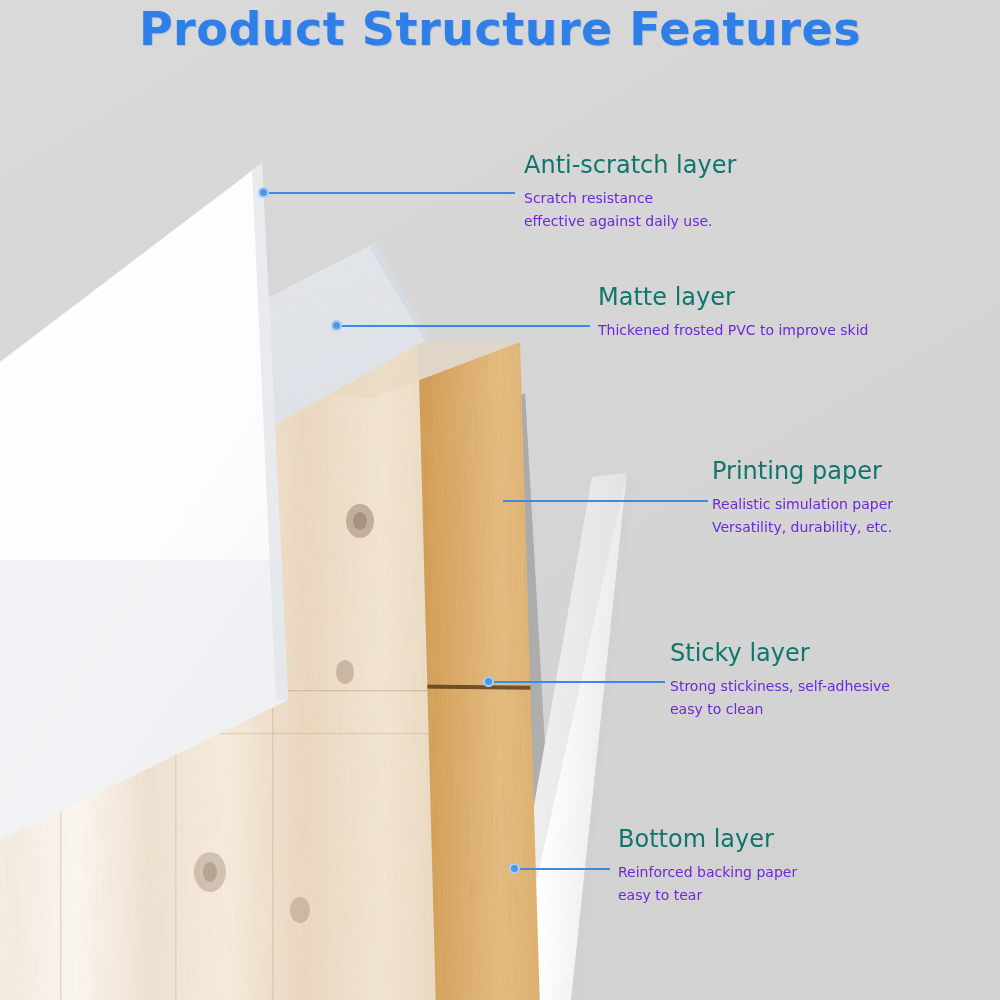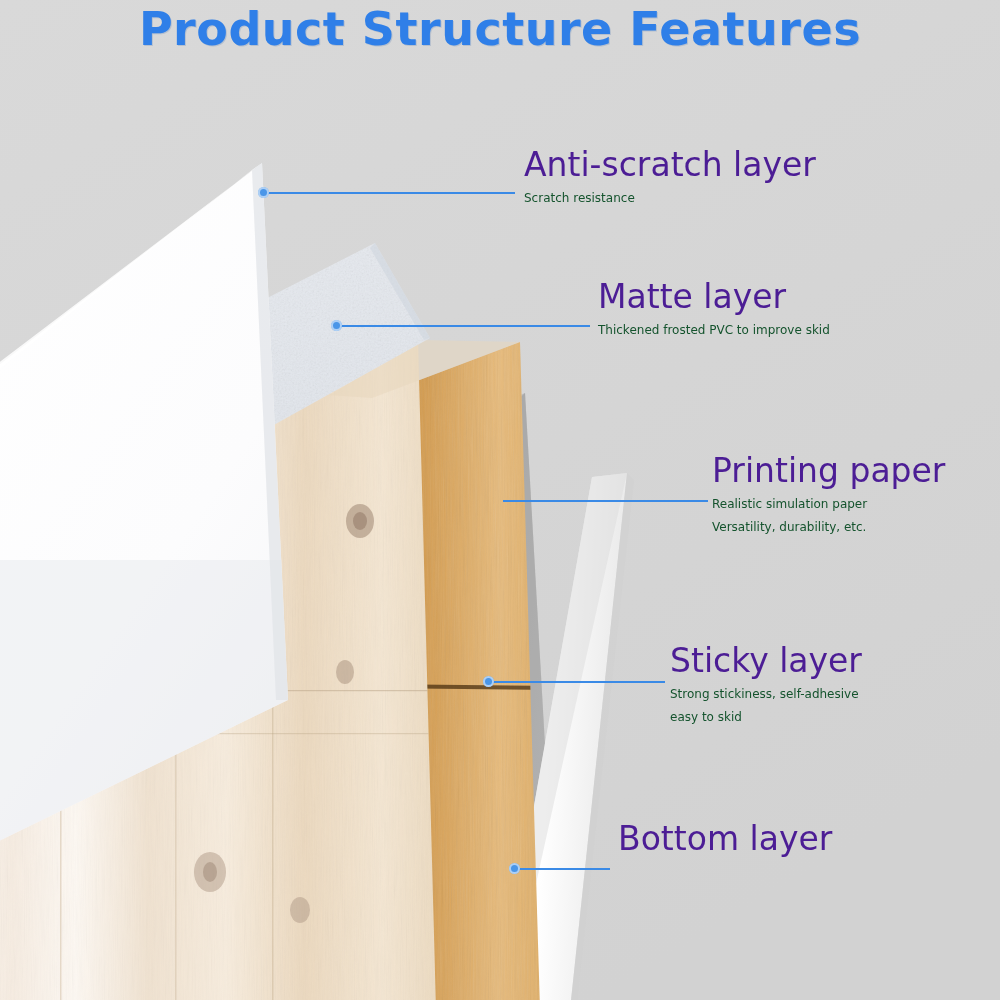--- a/index.html
+++ b/index.html
@@ -63,32 +63,32 @@
     background: #4a96e8;
     box-shadow: inset 0 0 0 2px rgba(255,255,255,0.55);
     left: -5px;
     top: -5px;
   }
   .callout .txt {
     position: absolute;
   }
   .callout .heading {
     font-family: "DejaVu Sans", sans-serif;
-    font-size: 33px;
+    font-size: 24px;
     font-weight: 400;
-    color: #4c1d95;
+    color: #0f766e;
     letter-spacing: 0px;
     white-space: nowrap;
     line-height: 38px;
   }
   .callout .sub {
     font-family: "DejaVu Sans", sans-serif;
-    font-size: 12px;
+    font-size: 14px;
     font-weight: 400;
-    color: #14532d;
+    color: #6d28d9;
     line-height: 23px;
     white-space: nowrap;
     margin-top: 3px;
   }
   .callout .sub div { white-space: nowrap; }
 </style>
 </head>
 <body>
 
 <div id="stage">
@@ -249,20 +249,21 @@
 
   <div id="page-title">Product Structure Features</div>
 
   <div class="callout" style="left:263px; top:192px;">
     <div class="lead-line" style="width:252px;"></div>
     <div class="lead-dot"></div>
     <div class="txt" style="left:261px; top:-46px;">
       <div class="heading">Anti-scratch layer</div>
       <div class="sub">
         <div>Scratch resistance</div>
+        <div>effective against daily use.</div>
       </div>
     </div>
   </div>
 
   <div class="callout" style="left:336px; top:325px;">
     <div class="lead-line" style="width:254px;"></div>
     <div class="lead-dot"></div>
     <div class="txt" style="left:262px; top:-47px;">
       <div class="heading">Matte layer</div>
       <div class="sub">
@@ -279,30 +280,34 @@
       <div class="sub">
         <div>Realistic simulation paper</div>
         <div>Versatility, durability, etc.</div>
       </div>
     </div>
   </div>
 
   <div class="callout" style="left:488px; top:681px;">
     <div class="lead-line" style="width:177px;"></div>
     <div class="lead-dot"></div>
-    <div class="txt" style="left:182px; top:-47px;margin-top:8px;">
+    <div class="txt" style="left:182px; top:-47px;">
       <div class="heading">Sticky layer</div>
       <div class="sub">
         <div>Strong stickiness, self-adhesive</div>
-        <div>easy to skid</div>
+        <div>easy to clean</div>
       </div>
     </div>
   </div>
 
   <div class="callout" style="left:514px; top:868px;">
     <div class="lead-line" style="width:96px;"></div>
     <div class="lead-dot"></div>
     <div class="txt" style="left:104px; top:-48px;">
       <div class="heading">Bottom layer</div>
+      <div class="sub">
+        <div>Reinforced backing paper</div>
+        <div>easy to tear</div>
+      </div>
     </div>
   </div>
 
 </div>
 
 </body></html>

